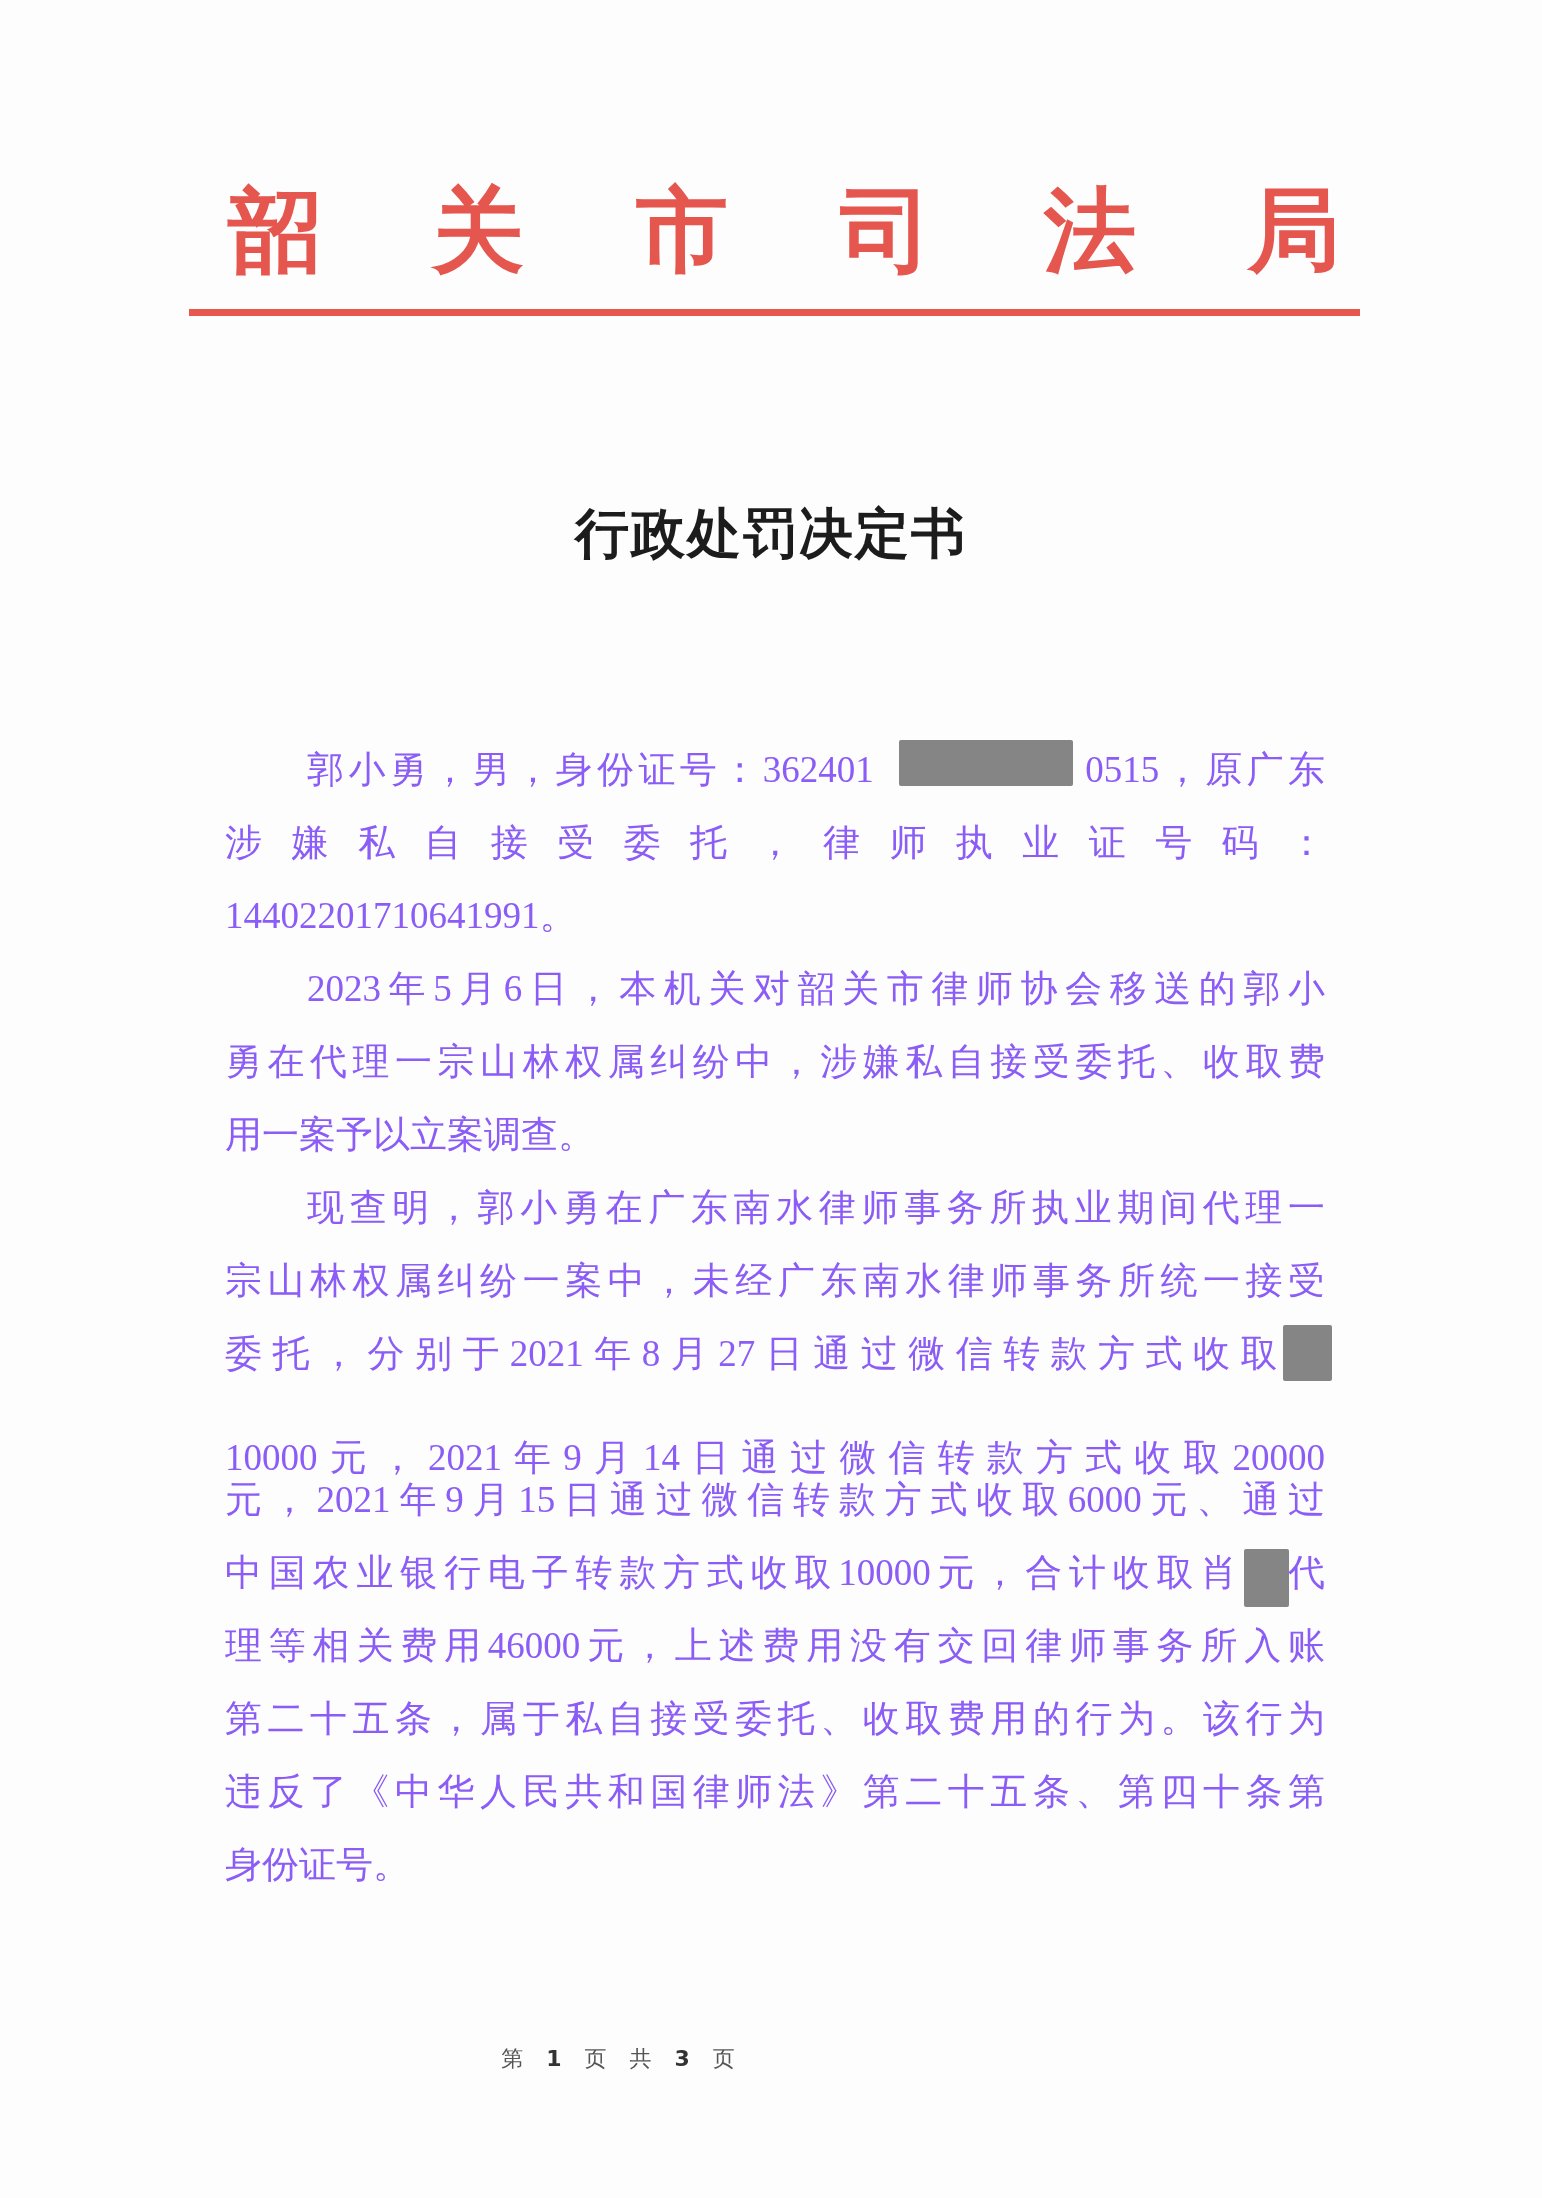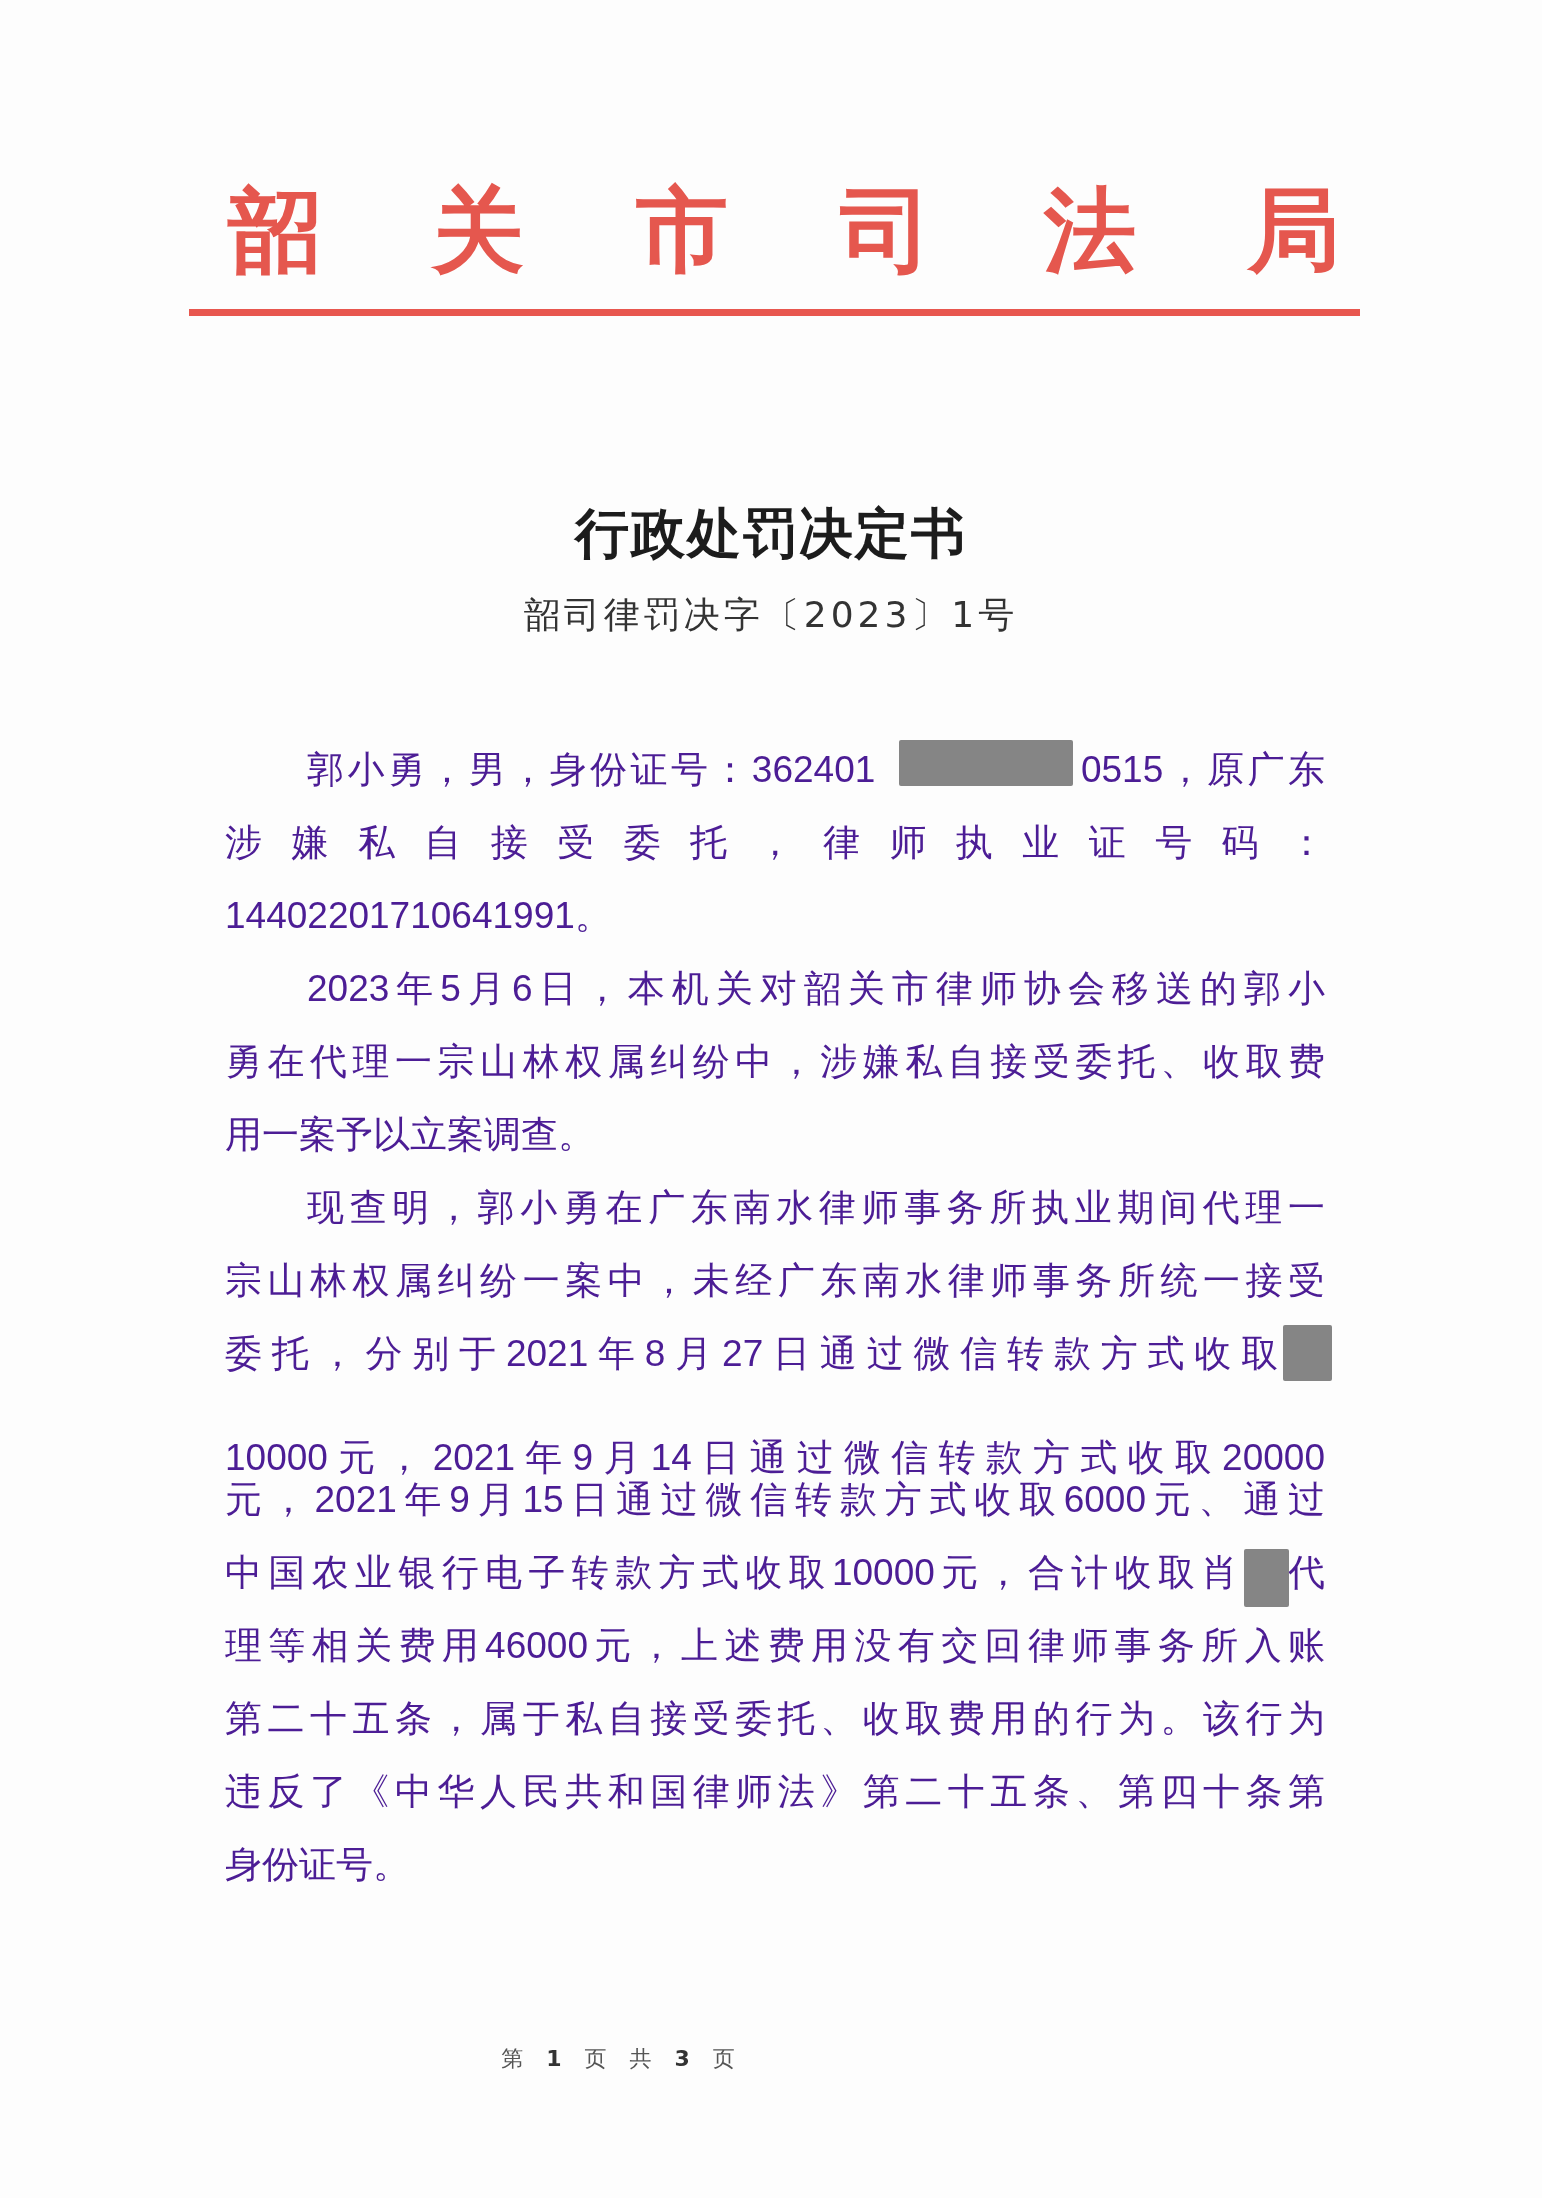--- a/index.html
+++ b/index.html
@@ -23,22 +23,22 @@
       font-family: "DejaVu Serif", "Liberation Serif", serif; font-weight: bold;
       font-size: 54px; line-height: 70px; color: #1c1c1c; letter-spacing: 2px;
     }
     .doc-number {
       position: absolute; left: 0; width: 1542px; top: 590px; text-align: center;
       font-family: "DejaVu Sans", "Liberation Sans", sans-serif;
       font-size: 36px; line-height: 50px; color: #333333; letter-spacing: 4px;
     }
     .body-line {
       position: absolute; left: 225px; width: 1100px; height: 60px;
-      font-family: Liberation Sans, sans-serif;
-      font-size: 37px; line-height: 60px; color: #4c1d95;
+      font-family: Liberation Serif, serif;
+      font-size: 37px; line-height: 60px; color: #8b5cf6;
       white-space: nowrap; text-align: justify; text-align-last: justify;
     }
     .body-line.indent { left: 307px; width: 1018px; }
     .body-line.last { text-align-last: left; }
     .redact {
       position: absolute; background: #858585; border-radius: 2px;
     }
     .footer {
       position: absolute; left: 0; width: 1244px; top: 2044px; text-align: center;
       font-family: "DejaVu Sans", "Liberation Sans", sans-serif;
@@ -55,21 +55,20 @@
     <span class="header-glyph" style="left:226px">韶</span>
     <span class="header-glyph" style="left:430px">关</span>
     <span class="header-glyph" style="left:634px">市</span>
     <span class="header-glyph" style="left:838px">司</span>
     <span class="header-glyph" style="left:1042px">法</span>
     <span class="header-glyph" style="left:1246px">局</span>
     <div class="header-rule"></div>
   </div>
 
   <div class="doc-title">行政处罚决定书</div>
-  <div class="doc-number">韶司律罚决字〔2023〕1号</div>
 
   <div>
     <div class="body-line indent" style="top:740px">郭小勇，男，身份证号：362401　　　　　0515，原广东</div>
     <div class="body-line" style="top:813px">涉嫌私自接受委托，律师执业证号码：</div>
     <div class="body-line last" style="top:886px">14402201710641991。</div>
   </div>
 
   <div>
     <div class="body-line indent" style="top:959px">2023年5月6日，本机关对韶关市律师协会移送的郭小</div>
     <div class="body-line" style="top:1032px">勇在代理一宗山林权属纠纷中，涉嫌私自接受委托、收取费</div>

